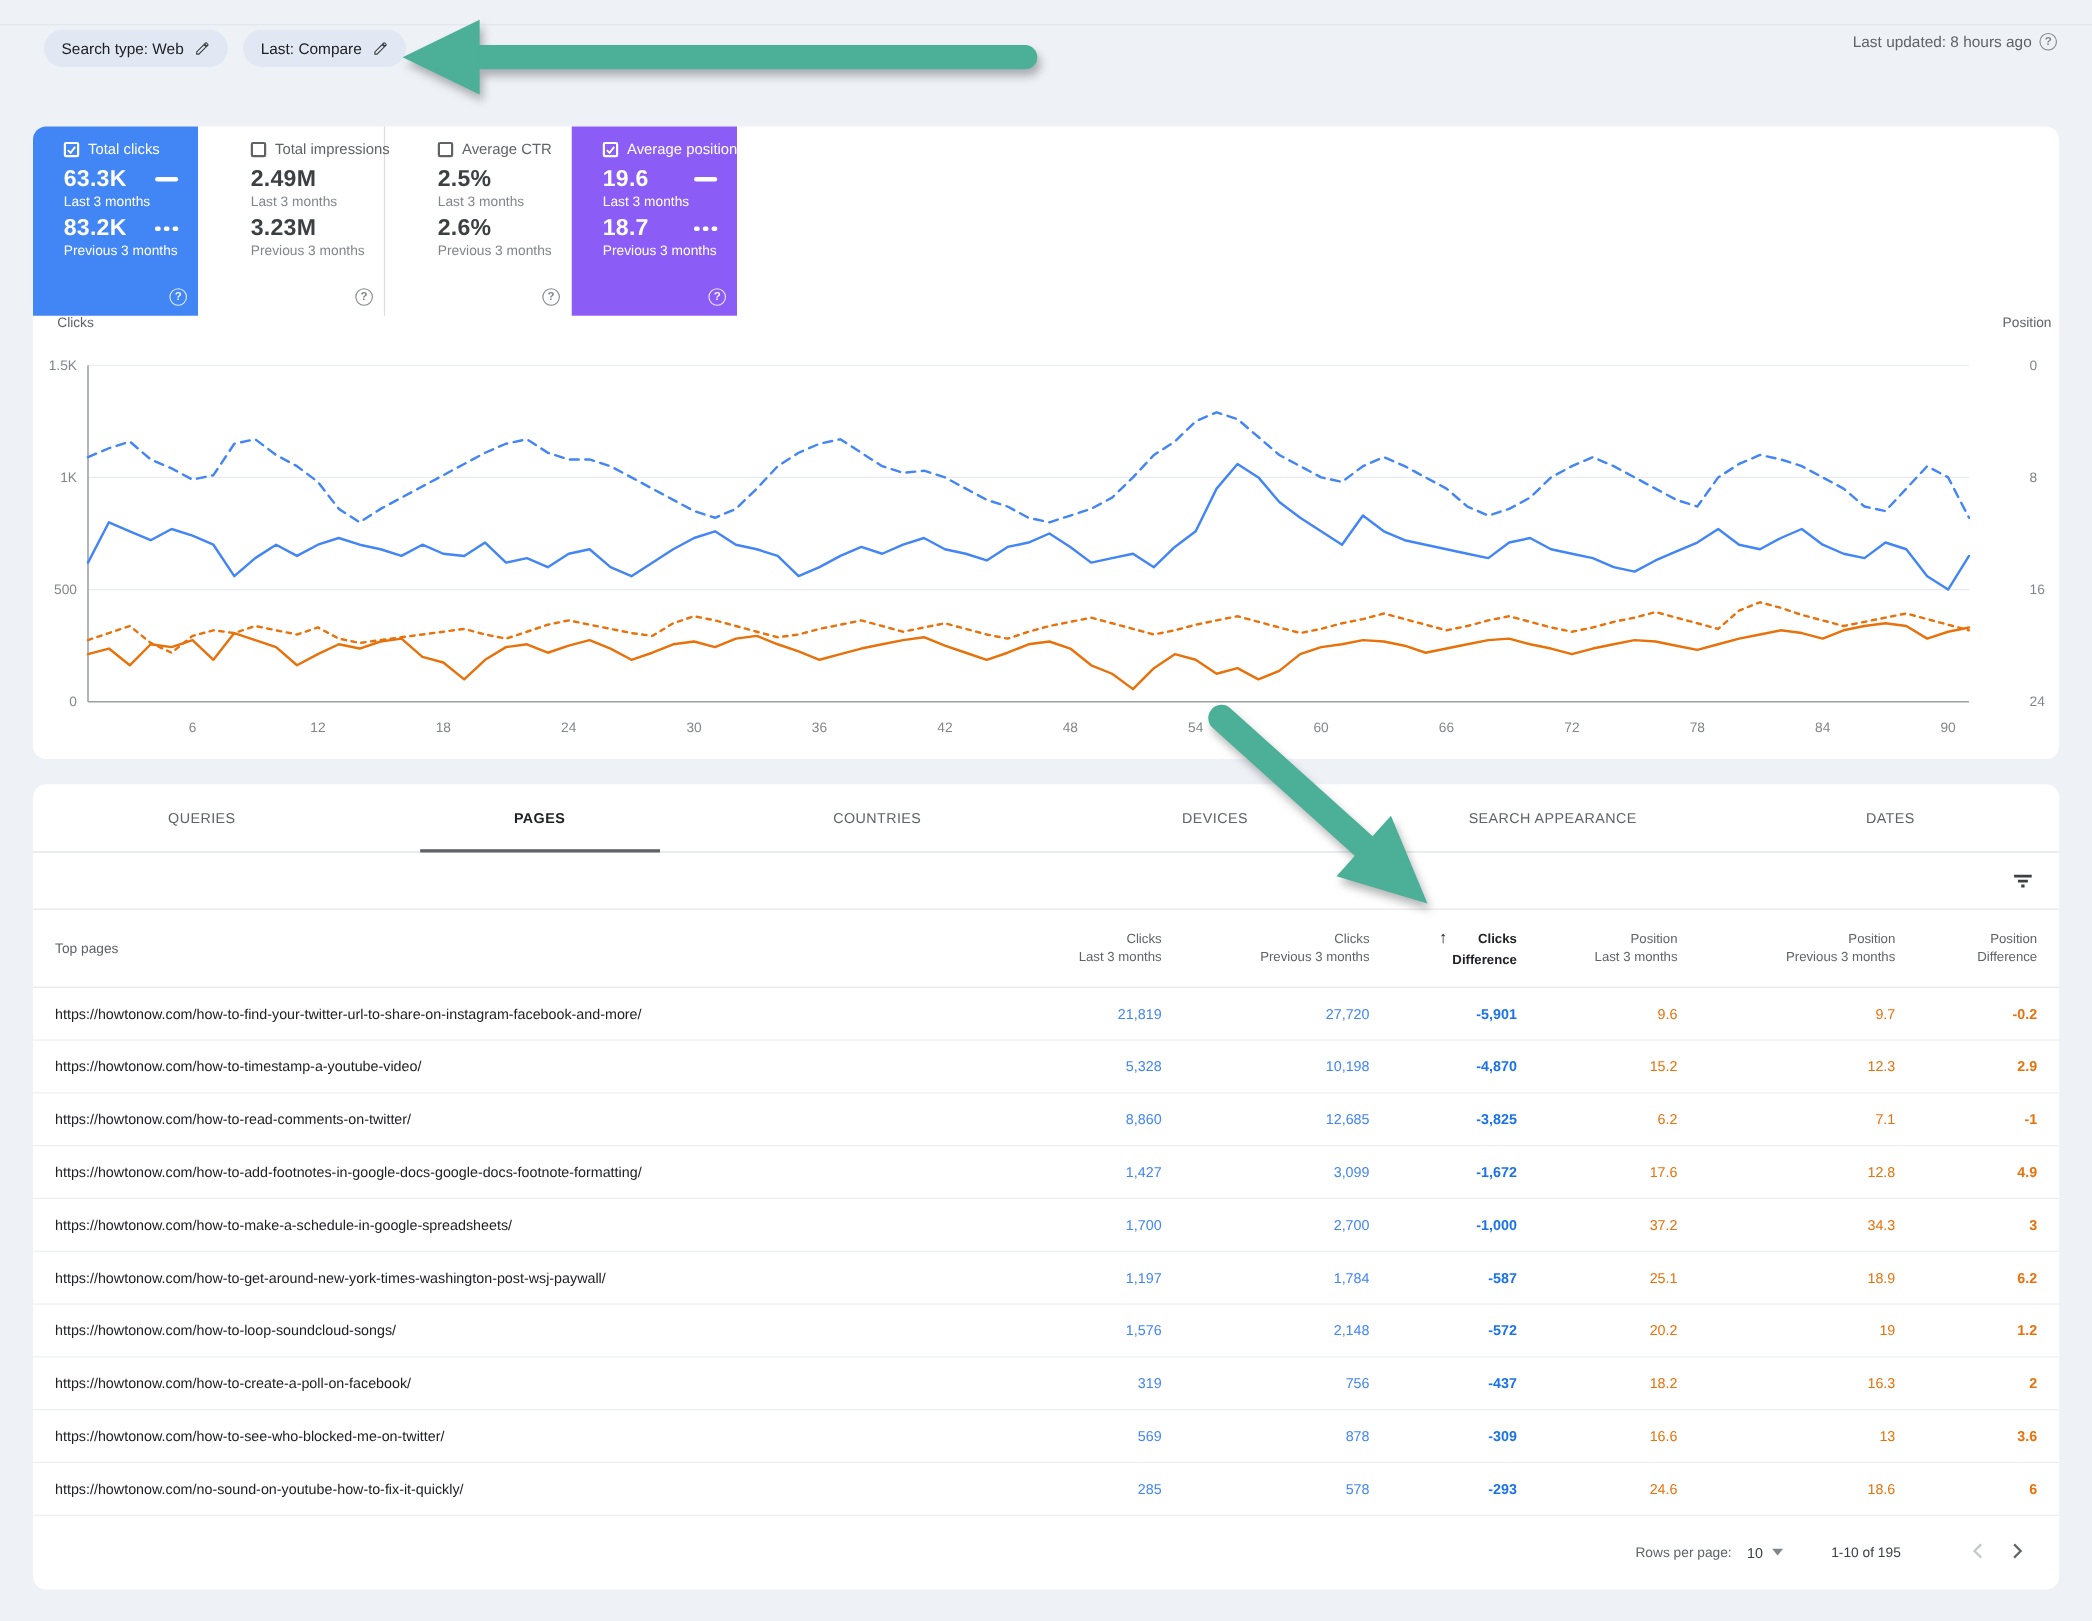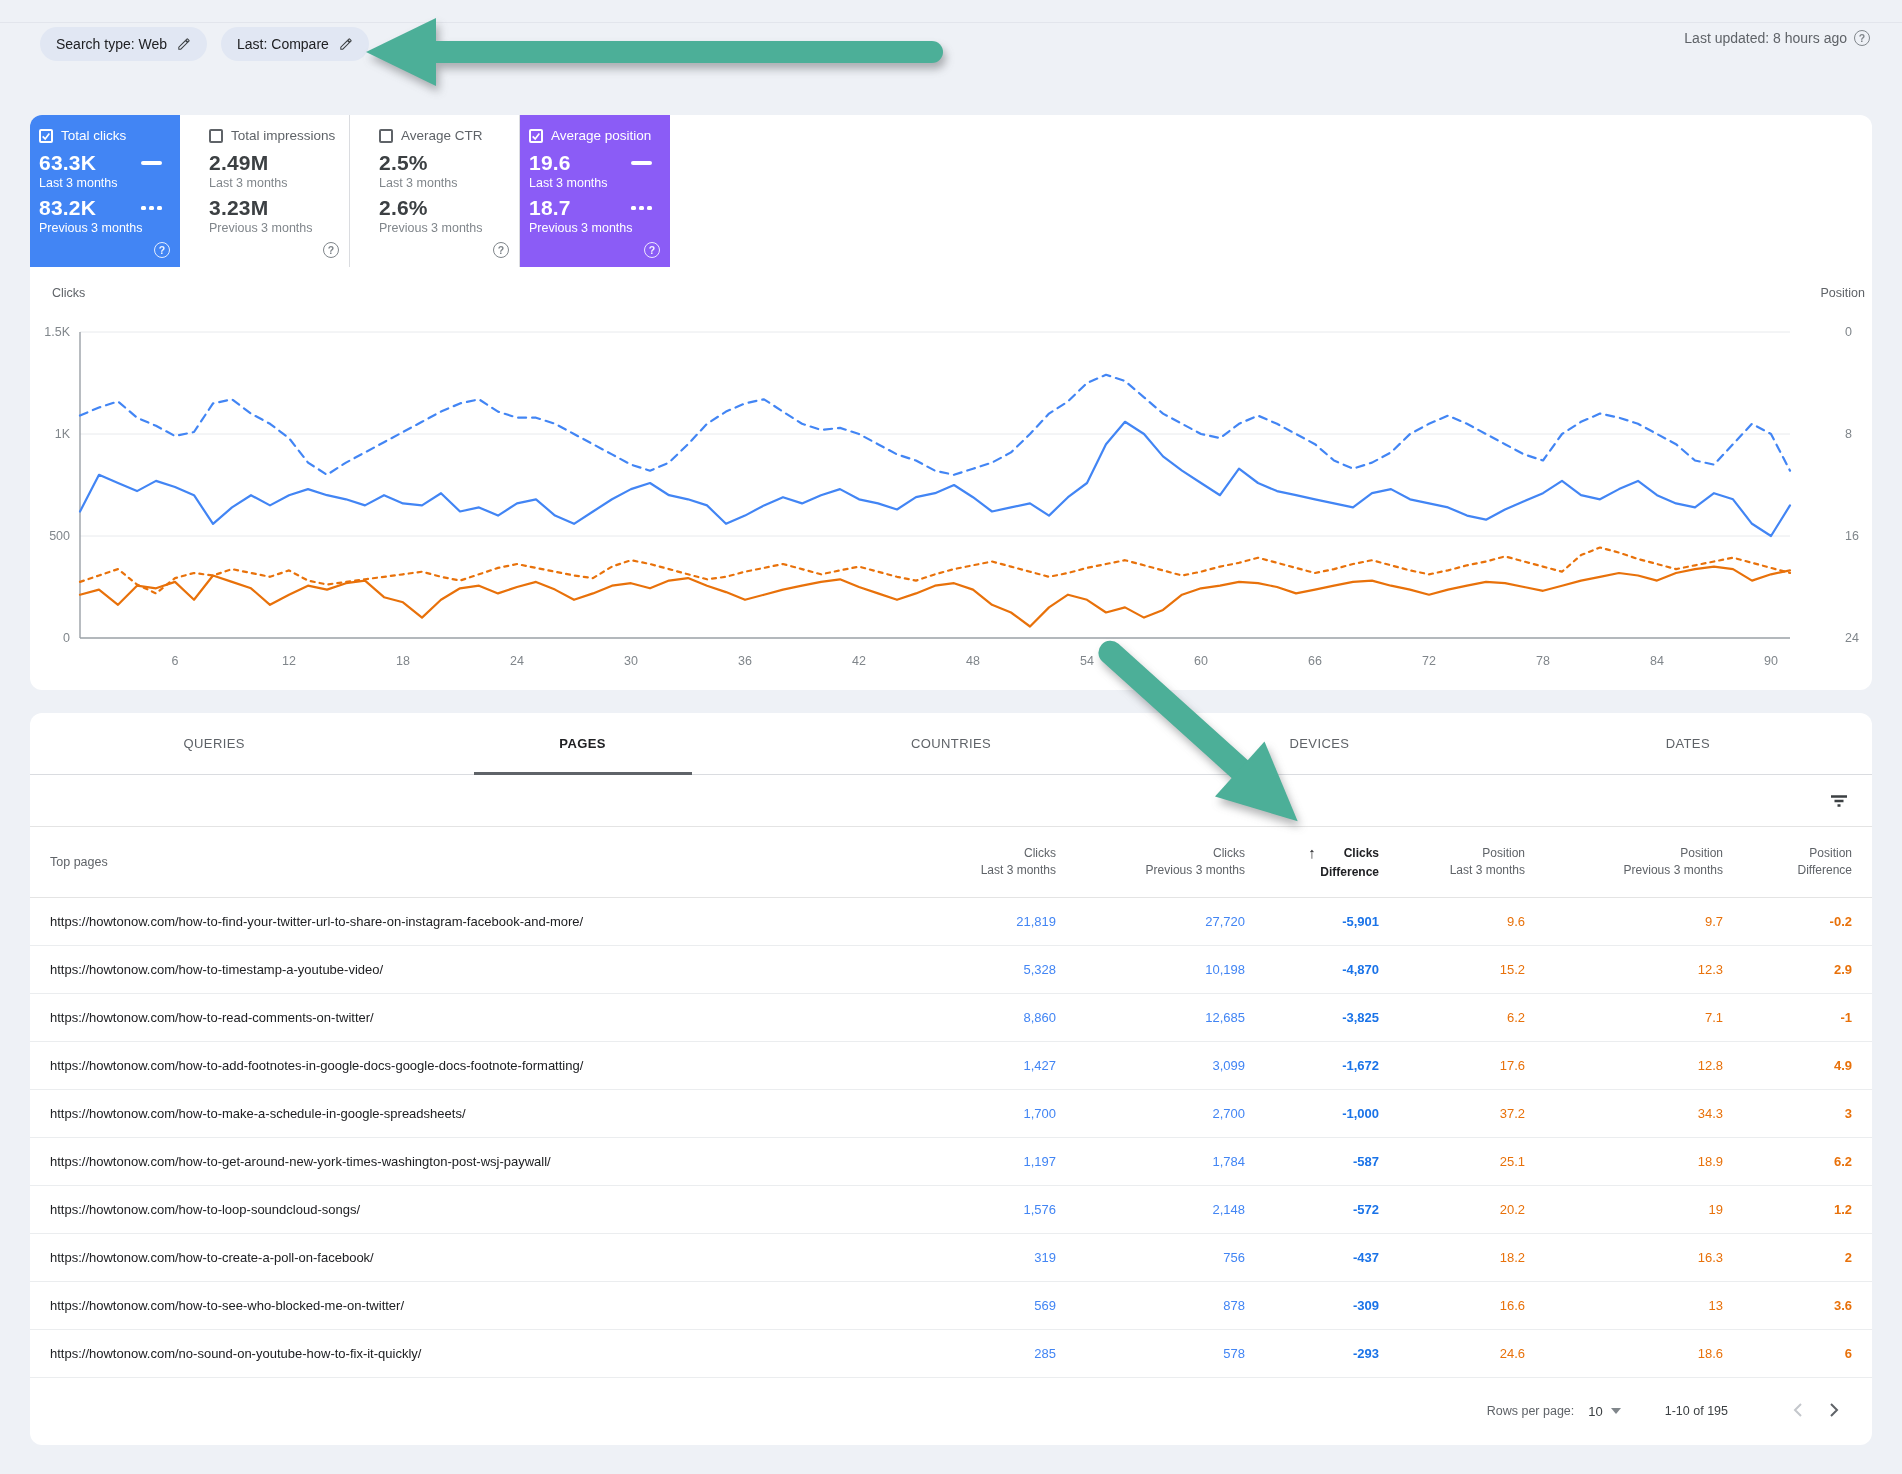--- a/index.html
+++ b/index.html
@@ -34,21 +34,21 @@
     font-size:10.5px; font-weight:bold; line-height:1; cursor:pointer;
   }
 
   
   .panel { background:#fff; border-radius:12px; margin:0 30px; position:relative; }
   .chart-panel { height:575px; }
   .table-panel { height:732px; margin-top:23px; }
 
   
   .tiles { display:flex; height:152px; }
-  .tile { width:150px; height:152px; padding:13px 12px 0 9px; position:relative; cursor:pointer; }
+  .tile { width:150px; height:172px; padding:13px 12px 0 28px; position:relative; cursor:pointer; }
   .tile.first { border-top-left-radius:12px; }
   .tile.bordered { border-right:1px solid #dadce0;margin-left:20px; }
   .tile.sel { color:#fff; }
   .tile-top { display:flex; align-items:center; gap:8px; margin-bottom:8px; }
   .cb { width:14px; height:14px; border:2px solid #5f6368; border-radius:2px; display:inline-flex; align-items:center; justify-content:center; flex:none; }
   .tile.sel .cb { border-color:#fff; }
   .tile-label { font-size:13.5px; white-space:nowrap; }
   .tile:not(.sel) .tile-label { color:#5f6368; }
   .vrow { display:flex; align-items:center; justify-content:space-between; padding-right:6px; }
   .val { font-size:21px; font-weight:bold; letter-spacing:.2px; }
@@ -268,20 +268,21 @@
         </svg>
     </div>
   </section>
 
   <section class="panel table-panel">
     <div class="tabs">
       <div class="tab">QUERIES</div>
       <div class="tab active">PAGES</div>
       <div class="tab">COUNTRIES</div>
       <div class="tab">DEVICES</div>
+      <div class="tab">SEARCH APPEARANCE</div>
       <div class="tab">DATES</div>
     </div>
 
     <div class="filter-row">
       <button class="filter-btn">
         <svg width="18" height="16" viewBox="0 0 18 16">
             <path d="M1 3.5h16M4.5 8h9M7.5 12.5h3" stroke="#3c4043" stroke-width="2.6"></path>
           </svg>
       </button>
     </div>

